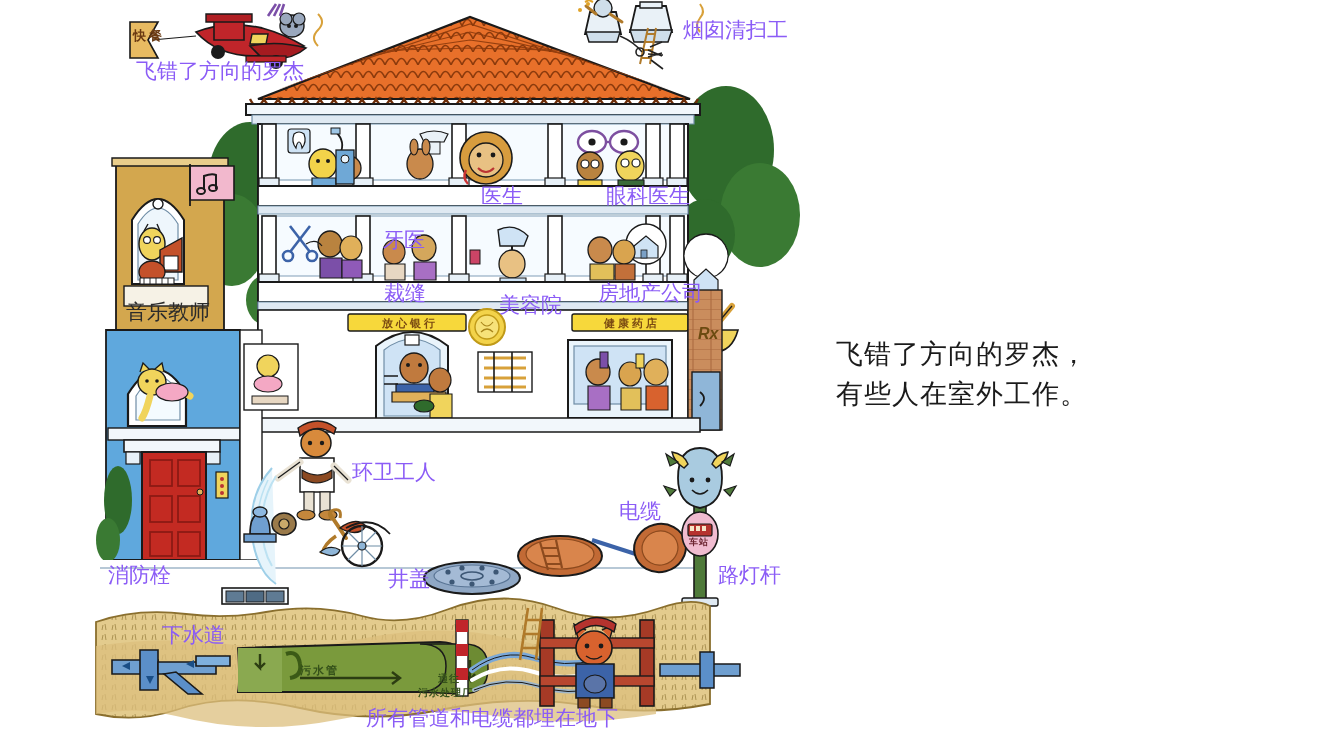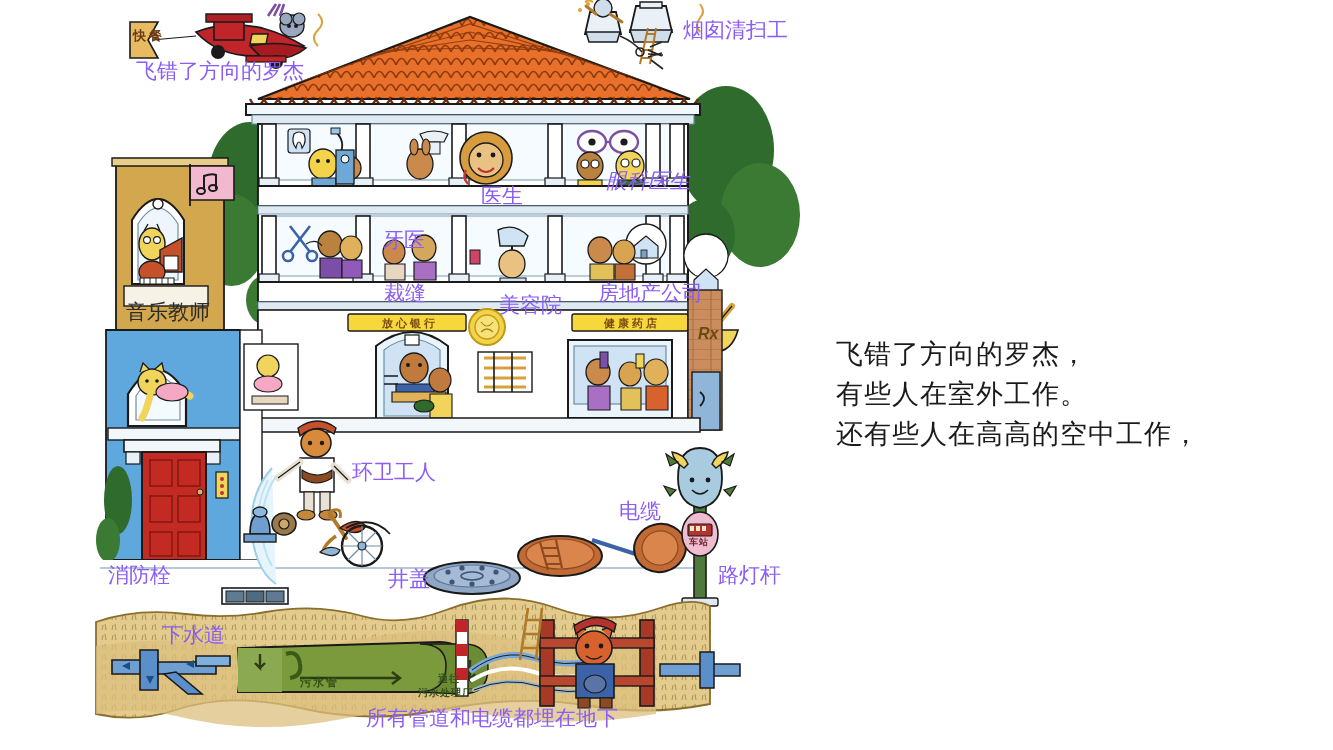--- a/index.html
+++ b/index.html
@@ -645,21 +645,21 @@
   </div>
 
   <div class="lbl big" style="left:136px;top:57px;">飞错了方向的罗杰</div>
 
   <div class="lbl big" style="left:683px;top:16px;">烟囱清扫工</div>
 
   <div class="lbl big" style="left:126px;top:298px;color:#2b2b2b;">音乐教师</div>
 
   <div class="lbl big" style="left:383px;top:182px;margin-top:44px;">牙医</div>
   <div class="lbl big" style="left:481px;top:182px;">医生</div>
-  <div class="lbl big" style="left:606px;top:167px;font-style:italic;">眼科医生</div>
+  <div class="lbl big" style="left:606px;top:182px;">眼科医生</div>
 
   <div class="lbl big" style="left:384px;top:279px;">裁缝</div>
   <div class="lbl big" style="left:499px;top:291px;">美容院</div>
   <div class="lbl big" style="left:598px;top:279px;">房地产公司</div>
 
   <div class="lbl big" style="left:352px;top:458px;">环卫工人</div>
 
   <div class="lbl big" style="left:619px;top:497px;">电缆</div>
 
   <div class="lbl big" style="left:108px;top:561px;">消防栓</div>
@@ -676,25 +676,24 @@
   <div class="signtext" style="left:133px;top:27px;font-size:13px;letter-spacing:3px;">快餐</div>
 
   <div class="signtext" style="left:382px;top:316px;font-size:11px;letter-spacing:3px;color:#7a4a12;">放心银行</div>
 
   <div class="signtext" style="left:604px;top:316px;font-size:11px;letter-spacing:3px;color:#7a4a12;">健康药店</div>
 
   <div class="signtext" style="left:689px;top:536px;font-size:9px;letter-spacing:1px;color:#6b2430;">车站</div>
 
   <div class="signtext" style="left:698px;top:325px;font-size:16px;color:#6b4a10;font-style:italic;">Rx</div>
 
-  <div class="signtext" style="left:300px;top:663px;font-size:11px;letter-spacing:2px;color:#35511a;margin-top:12px;">污水管</div>
+  <div class="signtext" style="left:300px;top:663px;font-size:11px;letter-spacing:2px;color:#35511a;">污水管</div>
 
   <div class="signtext" style="left:438px;top:672px;font-size:10px;letter-spacing:1px;color:#35511a;">通往</div>
 
   <div class="signtext" style="left:418px;top:686px;font-size:10px;letter-spacing:1px;color:#35511a;">污水处理厂</div>
 
   <div id="prose">
     <div>飞错了方向的罗杰，</div>
     <div>有些人在室外工作。</div>
-    <div>还有些人在高高的空中工作，</div>
   </div>
 
 </div>
 
 </body></html>

